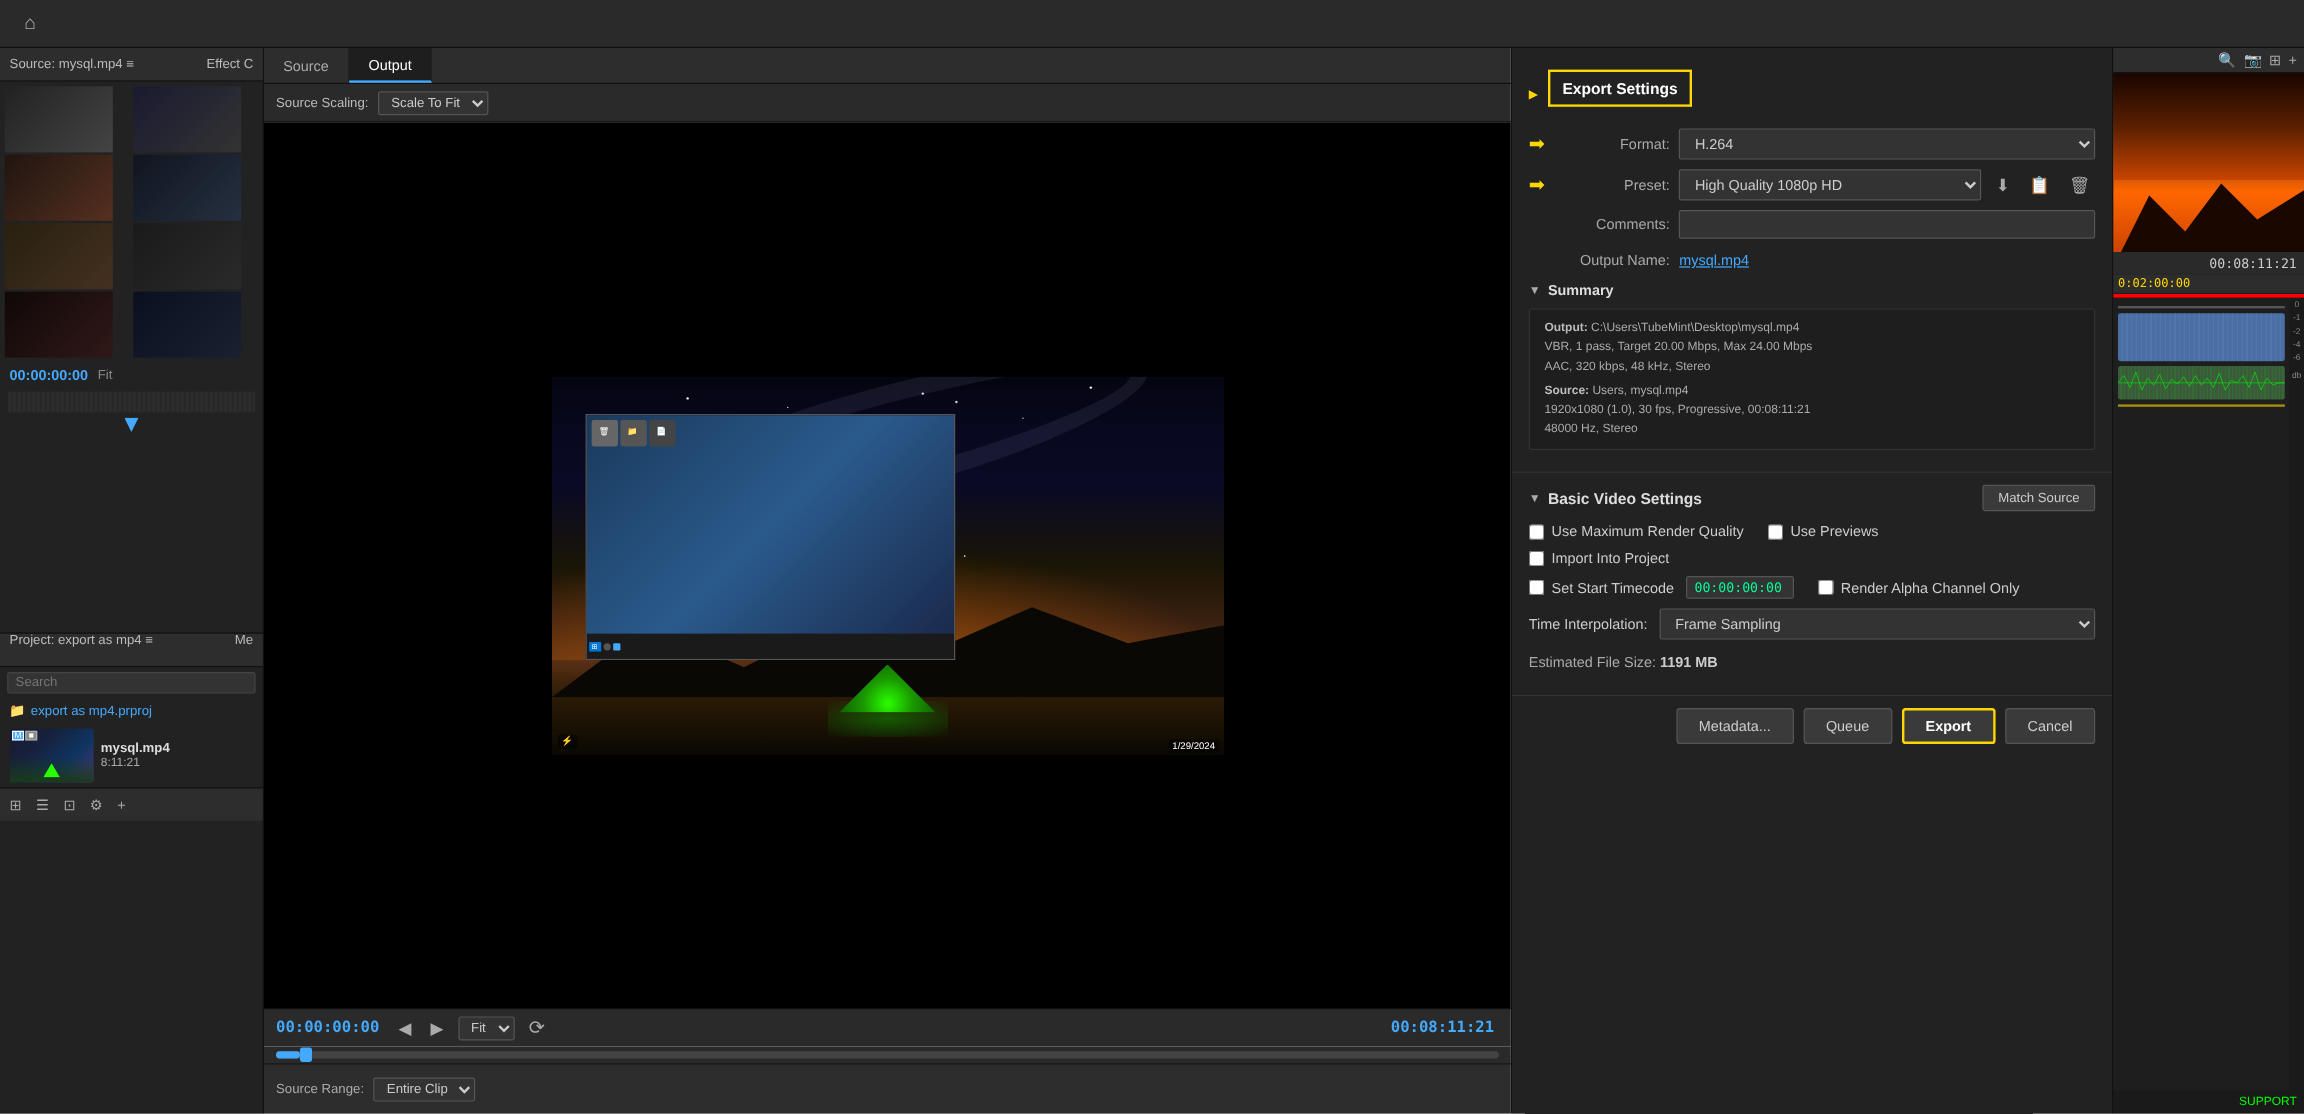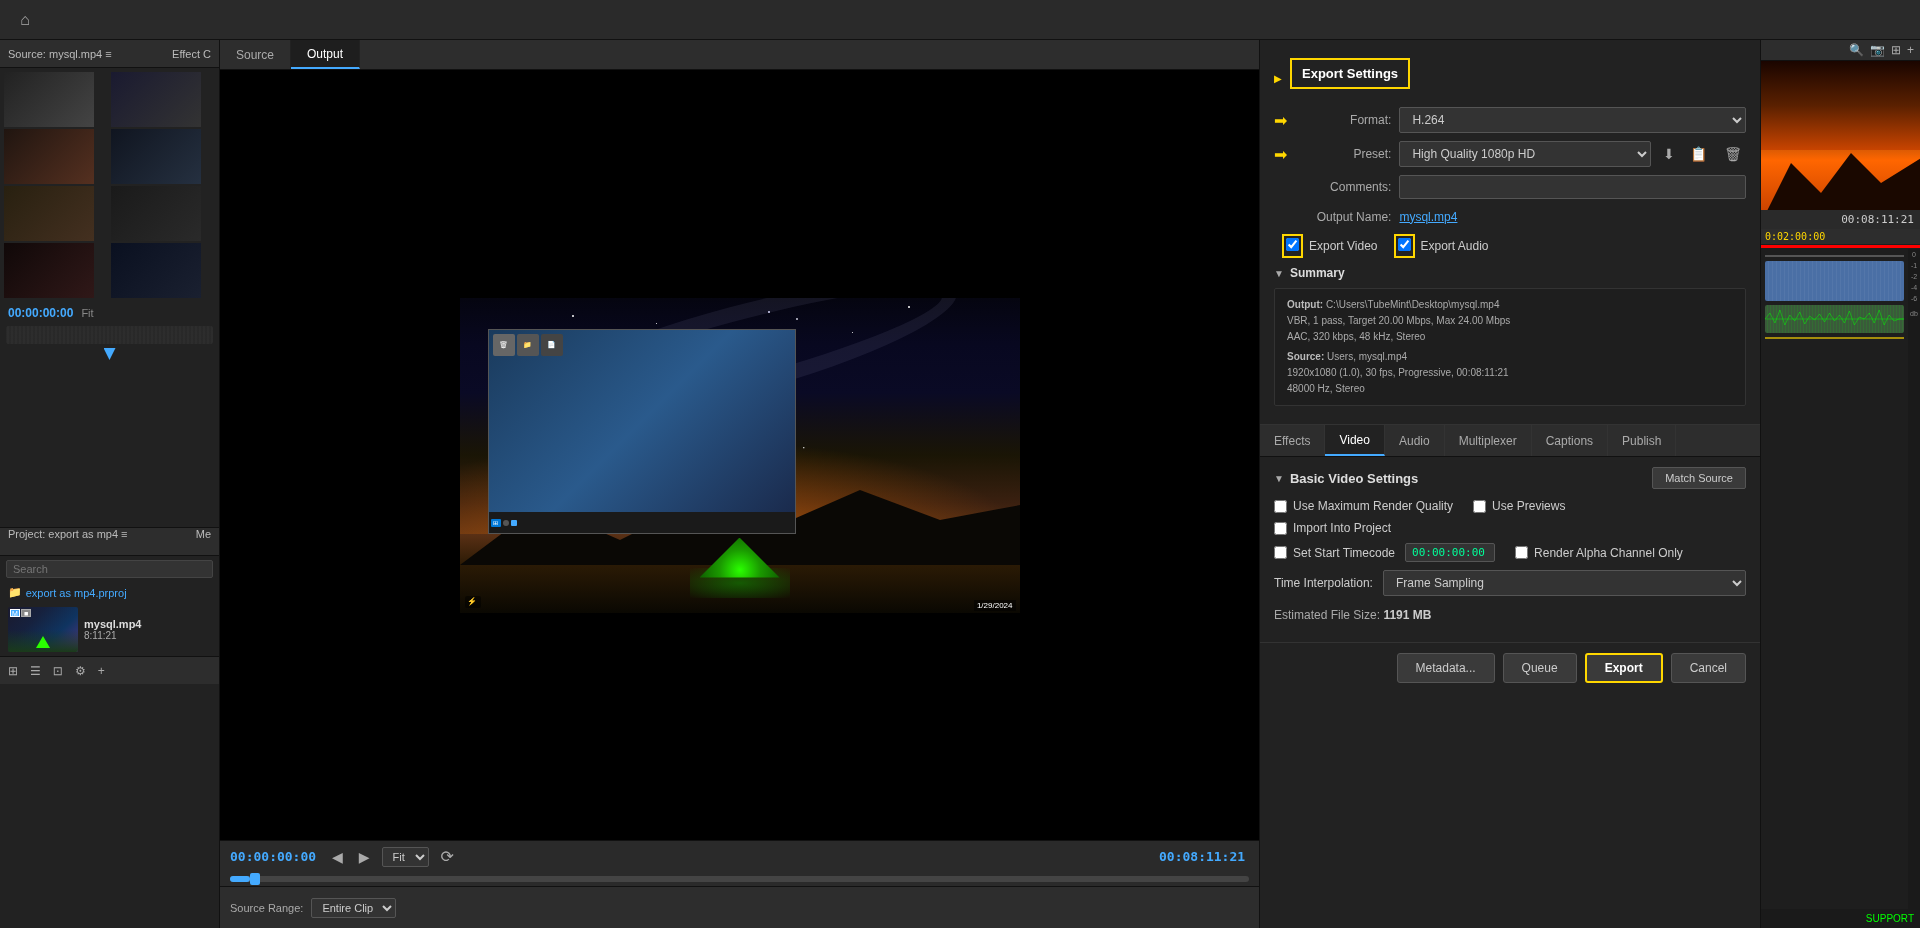--- a/index.html
+++ b/index.html
@@ -682,20 +682,26 @@
 
   <div class="center-panel">
     <div class="tab-bar">
       <div class="tab">
         <span>Source</span>
       </div>
       <div class="tab active">
         <span>Output</span>
       </div>
     </div>
+    <div class="source-scaling-bar">
+      <span>Source Scaling:</span>
+      <select class="scaling-select">
+        <option>Scale To Fit</option>
+      </select>
+    </div>
 
     <div class="video-preview">
 
       <div class="video-canvas">
 
         <div class="sky-bg"></div>
 
         <div style="position:absolute;top:0;left:0;right:0;height:55%;overflow:hidden;">
           <div style="position:absolute;width:2px;height:2px;background:#fff;top:10%;left:20%;border-radius:50%;"></div>
           <div style="position:absolute;width:1px;height:1px;background:#fff;top:15%;left:35%;border-radius:50%;"></div>
@@ -812,34 +818,20 @@
         <span class="field-label">Comments:</span>
         <input type="text" class="field-input" value="" style="">
       </div>
 
       <div class="field-row">
         <span class="arrow-icon" style="visibility:hidden;">➡</span>
         <span class="field-label">Output Name:</span>
         <span class="output-name-link">mysql.mp4</span>
       </div>
 
-      <div class="checkbox-row">
-        <label class="checkbox-label">
-          <div class="checkbox-highlight">
-            <input type="checkbox" checked="" style="">
-          </div>
-          <span>Export Video</span>
-        </label>
-        <label class="checkbox-label">
-          <div class="checkbox-highlight">
-            <input type="checkbox" checked="" style="">
-          </div>
-          <span>Export Audio</span>
-        </label>
-      </div>
 
       <div style="display:flex;align-items:center;margin-bottom:4px;">
         <span style="color:#aaa;font-size:10px;cursor:pointer;">▼</span>
         <span style="margin-left:6px;font-size:12px;font-weight:bold;color:#ddd;">Summary</span>
       </div>
       <div class="summary-section">
         <div class="summary-row">
           <span class="summary-key">Output:</span>
           <span>C:\Users\TubeMint\Desktop\mysql.mp4</span>
         </div>
@@ -855,40 +847,20 @@
         </div>
         <div class="summary-row">
           <span>1920x1080 (1.0), 30 fps, Progressive, 00:08:11:21</span>
         </div>
         <div class="summary-row">
           <span>48000 Hz, Stereo</span>
         </div>
       </div>
     </div>
 
-    <div class="tabs-row">
-      <div class="settings-tab">
-        <span>Effects</span>
-      </div>
-      <div class="settings-tab active">
-        <span>Video</span>
-      </div>
-      <div class="settings-tab">
-        <span>Audio</span>
-      </div>
-      <div class="settings-tab">
-        <span>Multiplexer</span>
-      </div>
-      <div class="settings-tab">
-        <span>Captions</span>
-      </div>
-      <div class="settings-tab">
-        <span>Publish</span>
-      </div>
-    </div>
 
     <div class="video-settings-section">
       <div class="section-header">
         <span style="font-size:10px;color:#aaa;cursor:pointer;">▼</span>
         <span>Basic Video Settings</span>
         <button class="match-source-btn">Match Source</button>
       </div>
 
       <div class="settings-checkboxes">
         <label class="setting-cb">

